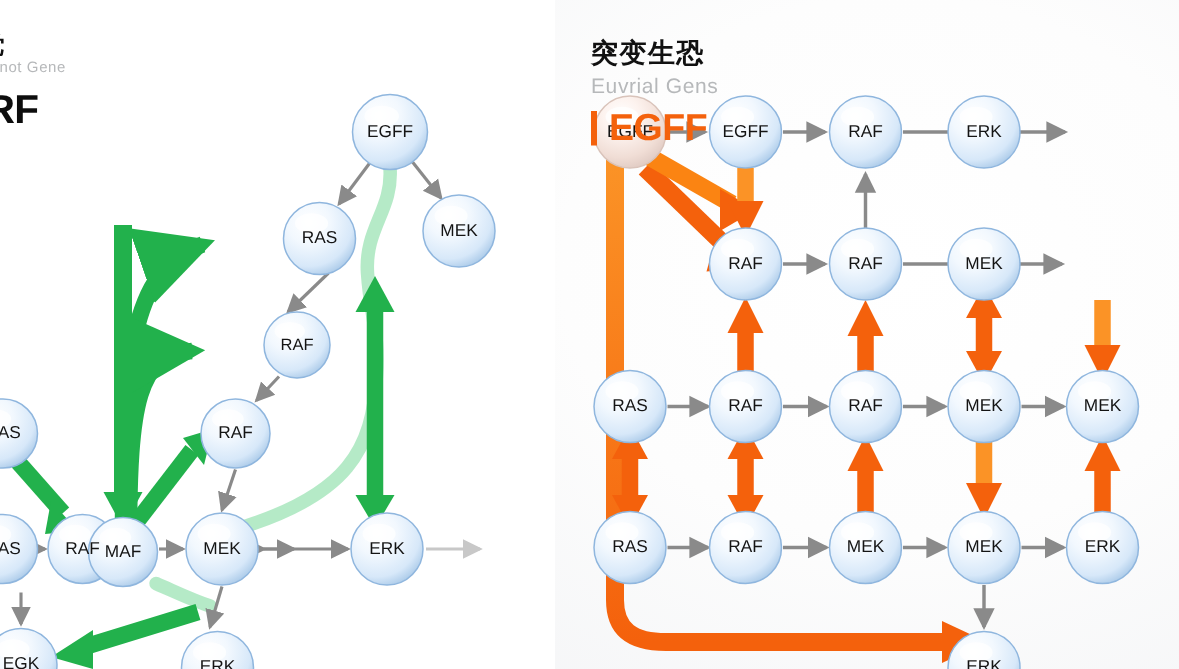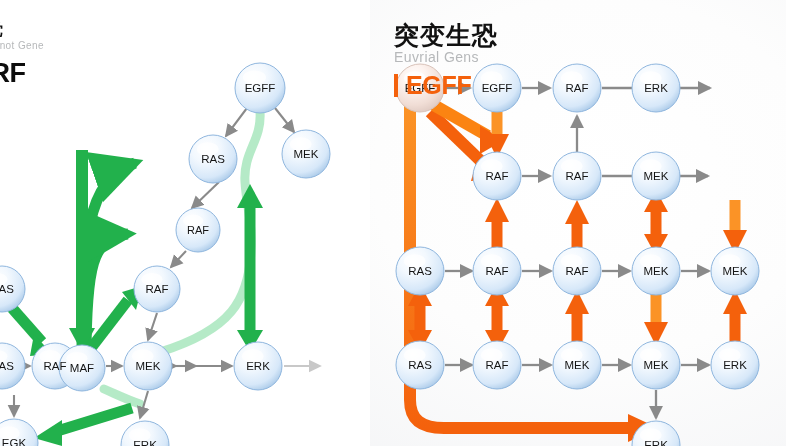--- a/index.html
+++ b/index.html
@@ -28,21 +28,21 @@
   #hdr-right{ left:24px; top:24px; width:330px; }
 
   .cjk{
     font-family:"DejaVu Sans", sans-serif;
     font-weight:bold;
     color:#111111;
     letter-spacing:1px;
     white-space:nowrap;
   }
   #hdr-left .cjk{ font-size:16px; line-height:15px; }
-  #hdr-right .cjk{ font-size:25px; line-height:23px; }
+  #hdr-right .cjk{ font-size:18px; line-height:23px; }
 
   .sub{
     font-family:"Liberation Sans", sans-serif;
     color:#b6b8ba;
     white-space:nowrap;
     letter-spacing:.4px;
   }
   #hdr-left .sub{ font-size:10px; margin-top:3px; }
   #hdr-right .sub{ font-size:14px; margin-top:2px; }
 

